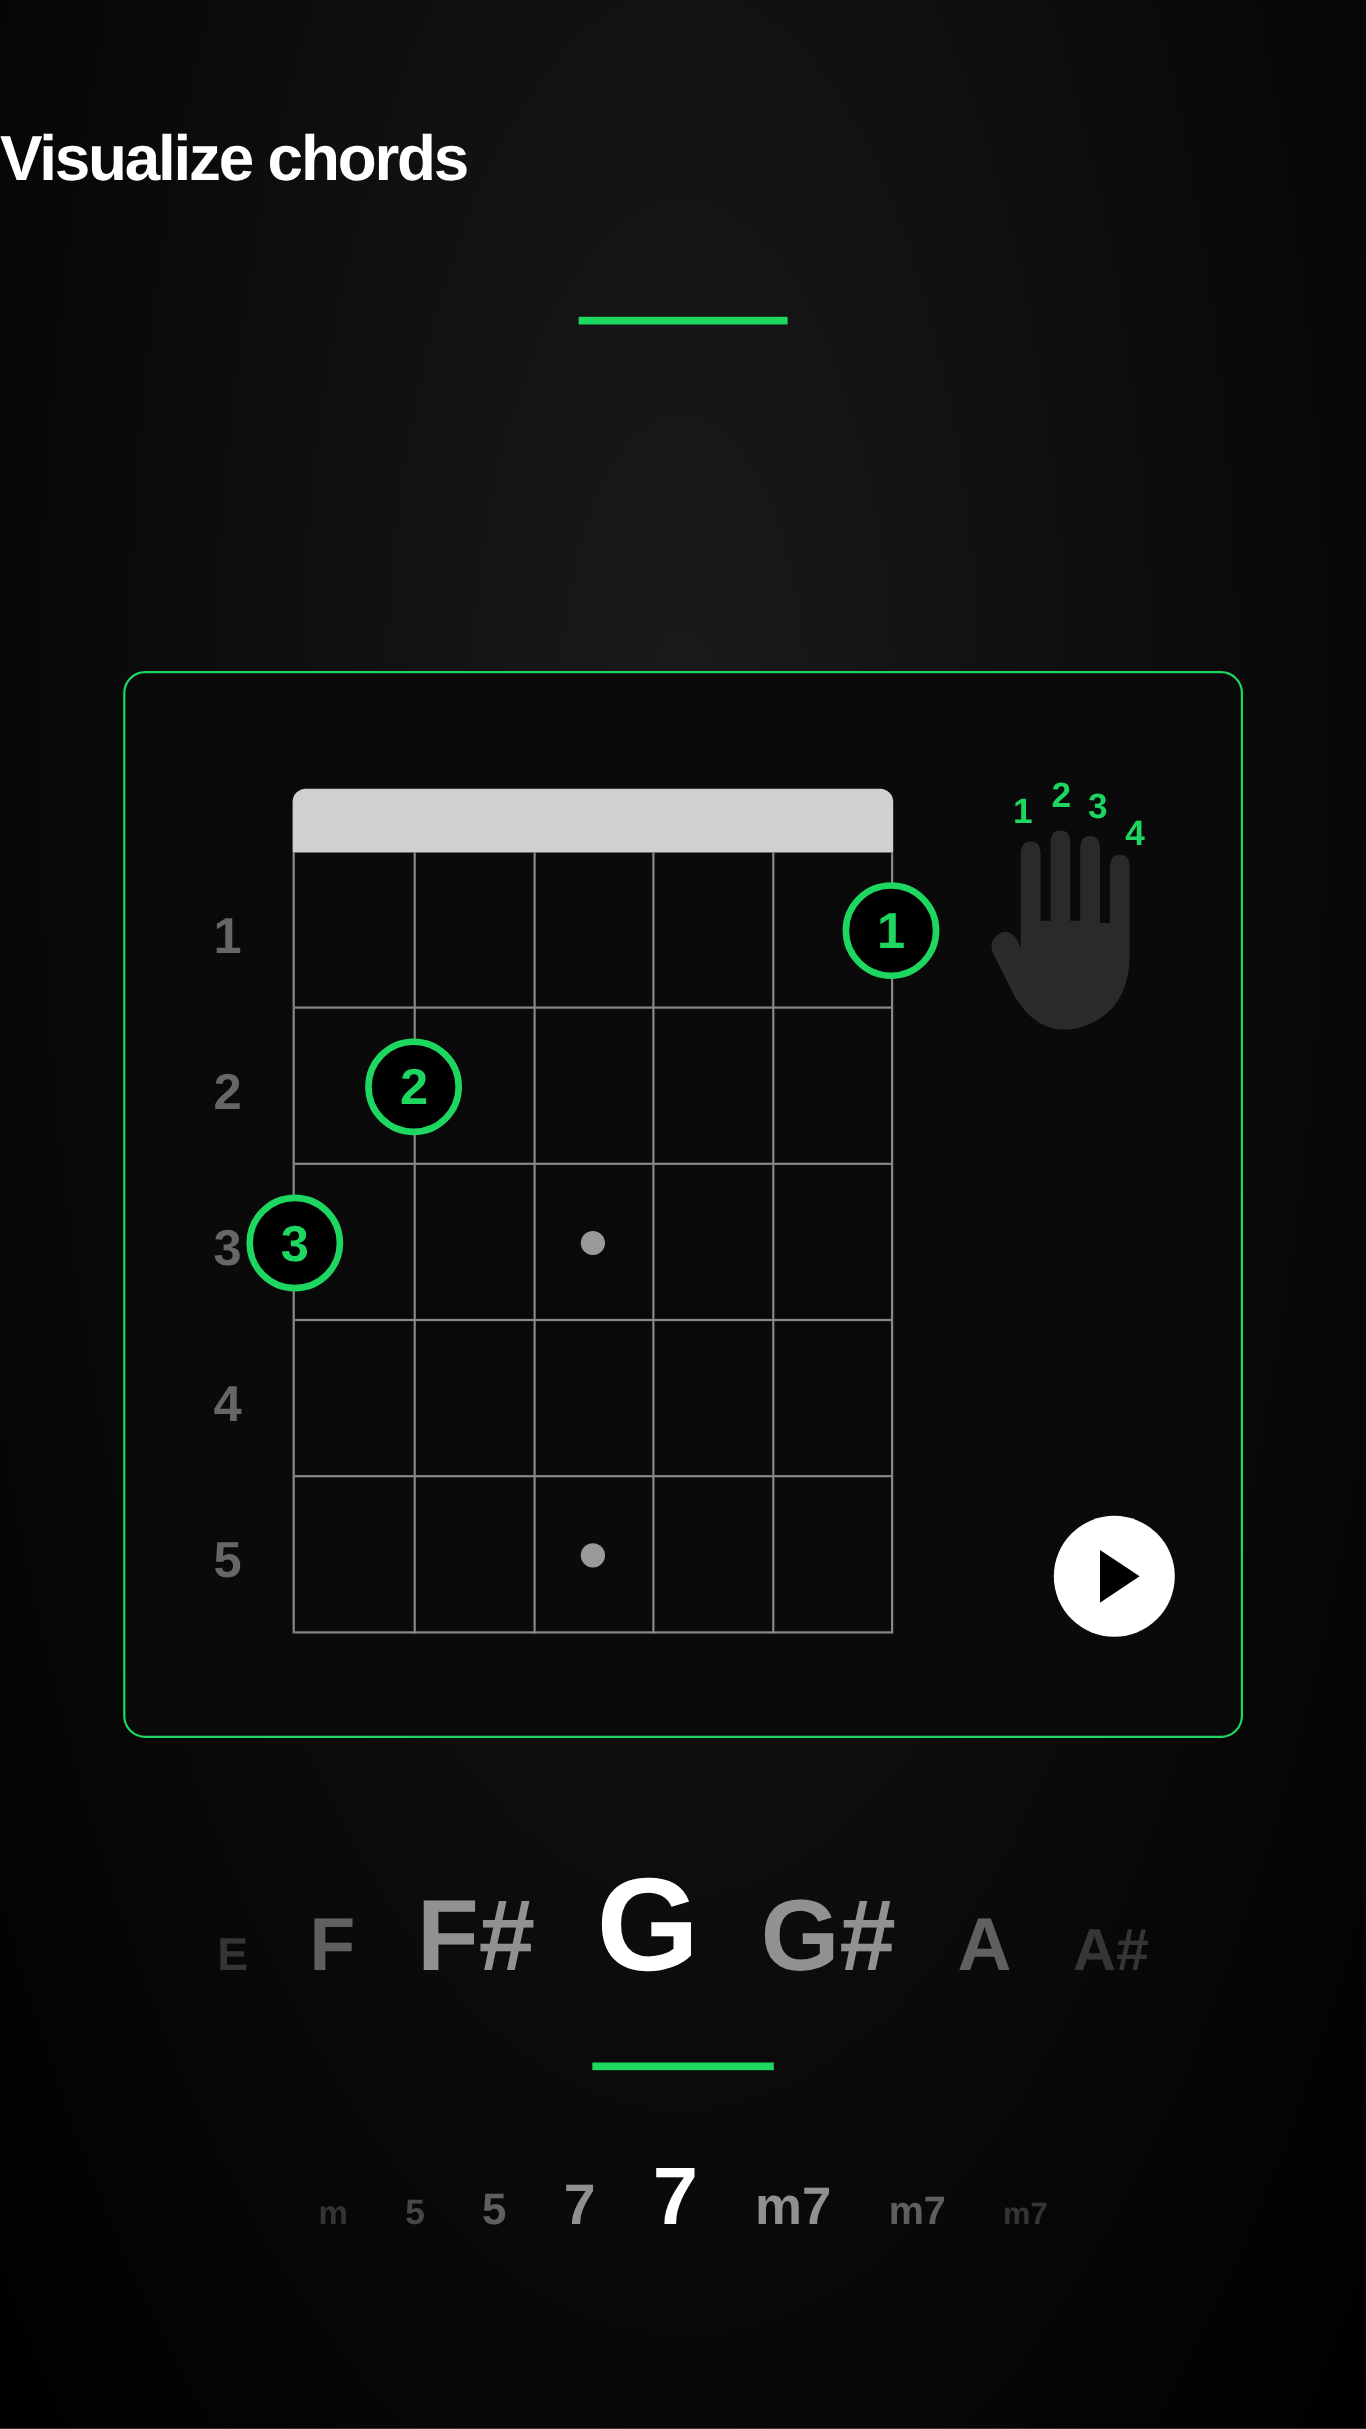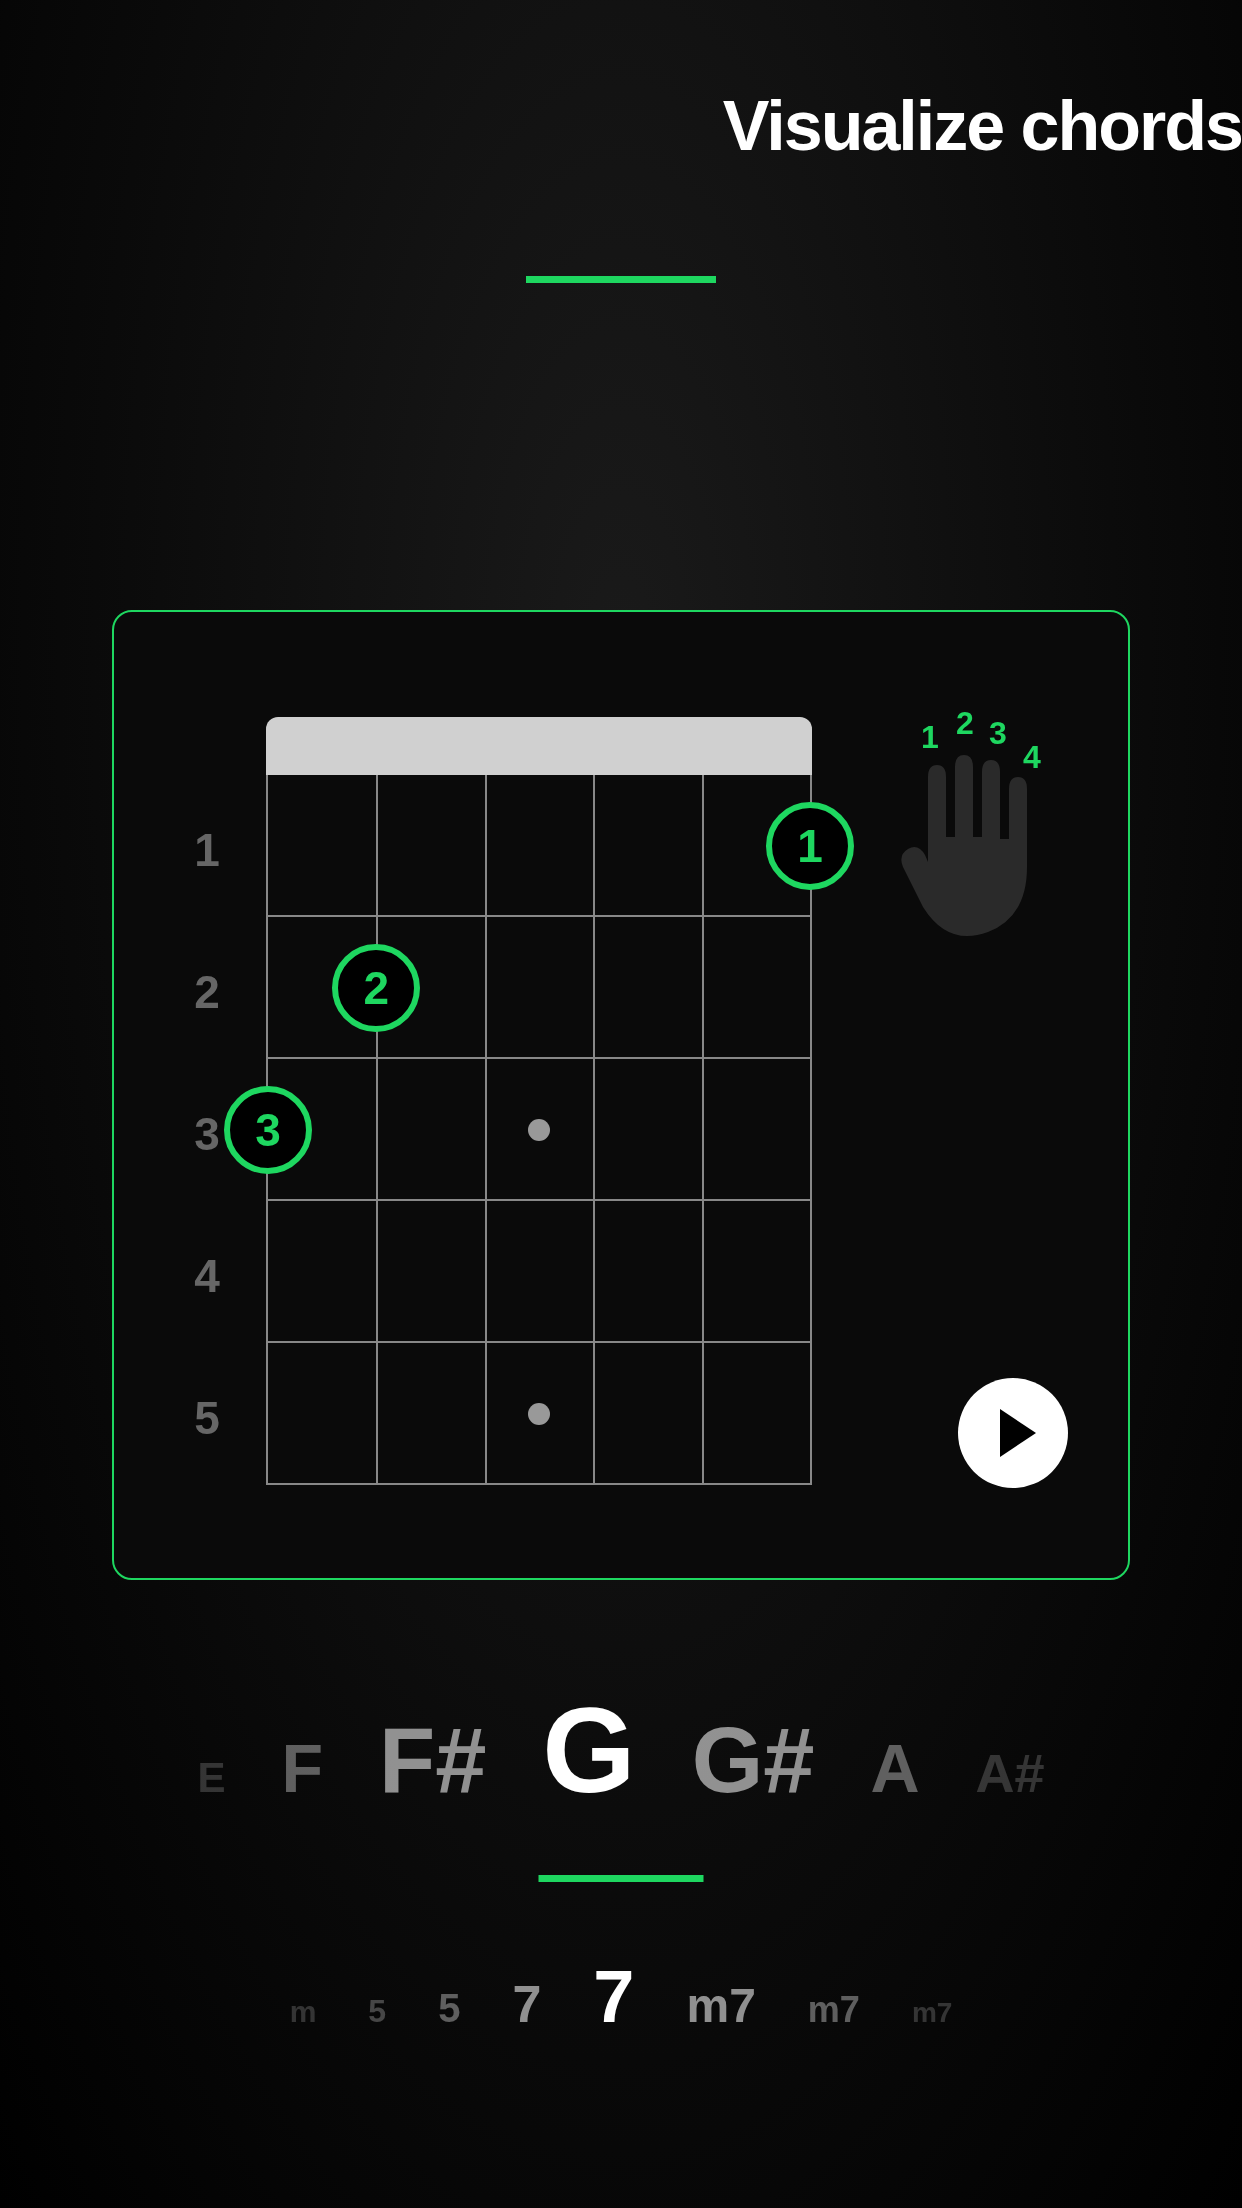--- a/index.html
+++ b/index.html
@@ -7,24 +7,24 @@
   width: 1242px;
   height: 2208px;
   background: radial-gradient(ellipse at center 30%, #1a1a1a 0%, #0a0a0a 60%, #000 100%);
   font-family: -apple-system, BlinkMacSystemFont, "Segoe UI", Helvetica, Arial, sans-serif;
   color: #fff;
   overflow: hidden;
   position: relative;
 }
 
 .title {
-  text-align: right;
-  font-size: 70px;
-  font-weight: 700;
-  padding-top: 86px;
+  text-align: left;
+  font-size: 58px;
+  font-weight: 700;
+  padding-top: 111px;
   letter-spacing: -2px;
 }
 
 .title-divider {
   width: 190px;
   height: 7px;
   background: #1ed760;
   margin: 110px auto 0;
 }
 

